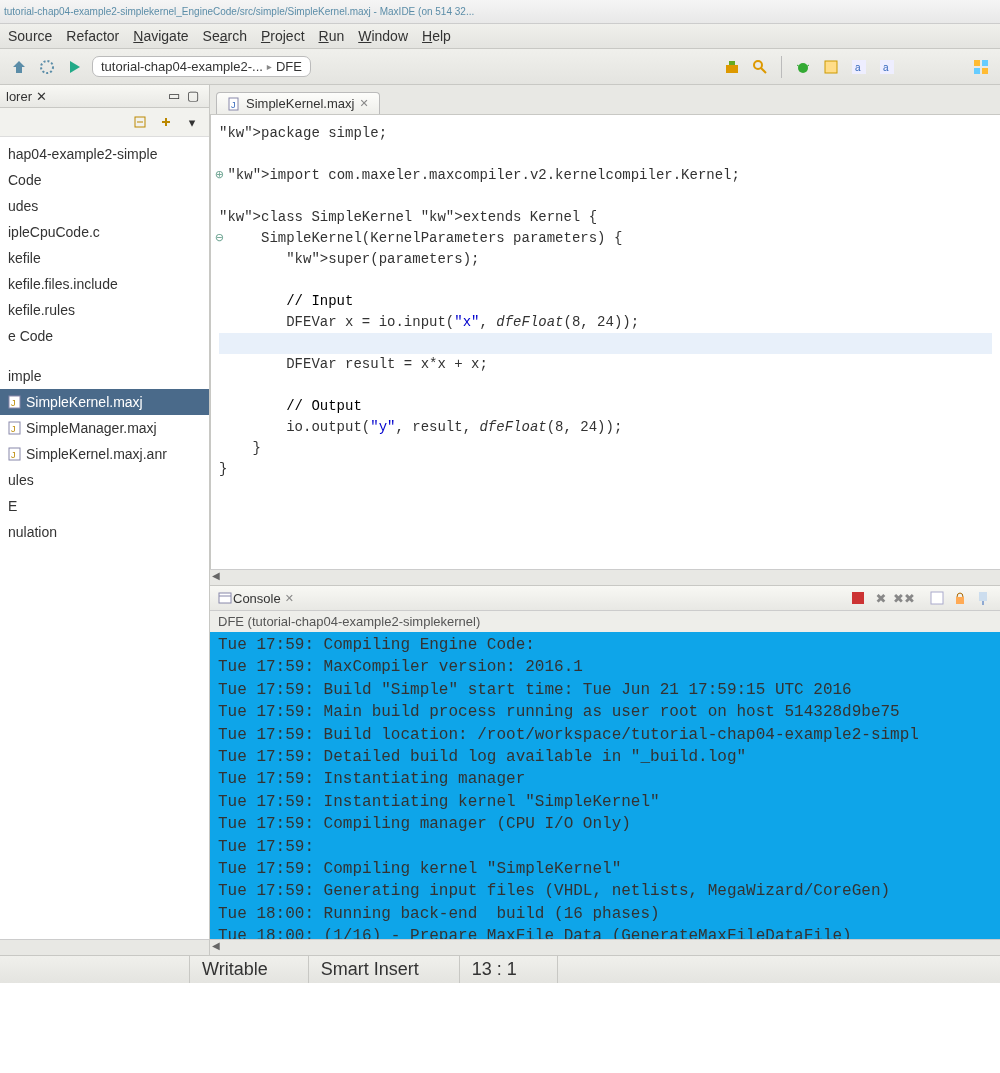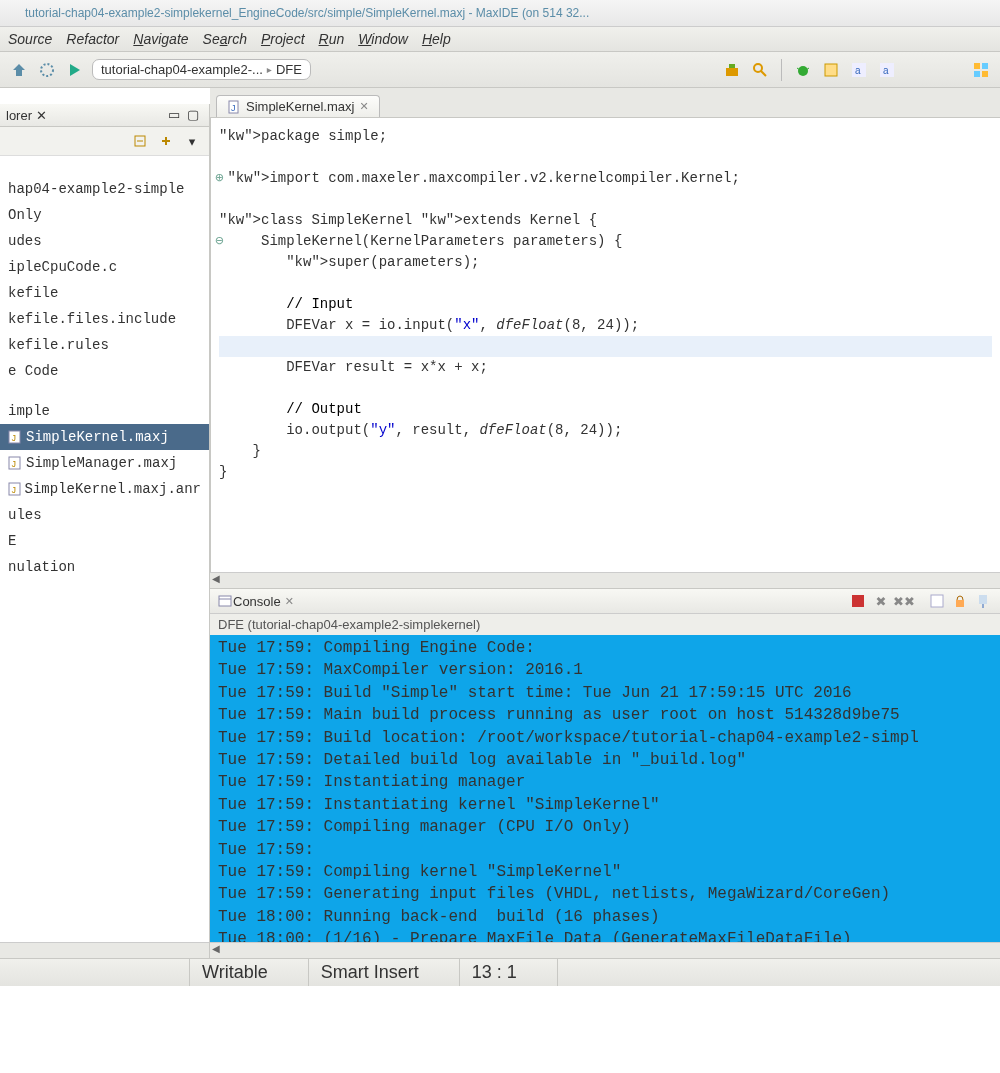--- a/index.html
+++ b/index.html
@@ -7,36 +7,36 @@
   font-family: "Liberation Sans", Arial, sans-serif;
   font-size: 13px;
   background: #fff;
   color: #333;
   width: 1000px;
   height: 1073px;
   overflow: hidden;
 }
 .window-title {
   background: linear-gradient(to bottom, #f5f5f5, #e8e8e8);
-  padding: 6px 25px;
+  padding: 6px 4px;
   color: #5b8da8;
-  font-size: 12px;
+  font-size: 10px;
   border-bottom: 1px solid #ccc;
   white-space: nowrap;
   overflow: hidden;
 }
 .menu-bar {
   background: linear-gradient(to bottom, #f0f0ec, #e4e4e0);
   padding: 4px 8px;
   border-bottom: 1px solid #c8c8c4;
   display: flex;
   gap: 14px;
   font-size: 14px;
 }
-.menu-bar span { cursor: pointer; font-style: italic; }
+.menu-bar span { cursor: pointer; }
 .menu-bar .u { text-decoration: underline; }
 .toolbar {
   background: linear-gradient(to bottom, #f0f0ec, #e4e4e0);
   padding: 4px 8px;
   border-bottom: 1px solid #c8c8c4;
   display: flex;
   align-items: center;
   gap: 6px;
   height: 36px;
 }
@@ -58,21 +58,20 @@
 }
 .breadcrumb .chev { color: #888; font-size: 10px; }
 .icon-btn { display: inline-flex; align-items: center; justify-content: center; width: 22px; height: 22px; cursor: pointer; }
 .main-area { display: flex; height: 870px; }
 .sidebar {
   width: 210px;
   background: #f2f2ee;
   border-right: 1px solid #c8c8c4;
   display: flex;
   flex-direction: column;
-  margin-top: 16px;
 }
 .panel-tab {
   display: flex;
   align-items: center;
   background: linear-gradient(to bottom, #f8f8f4, #e8e8e4);
   border-bottom: 1px solid #c8c8c4;
   padding: 3px 6px;
   font-size: 13px;
 }
 .panel-tab .spacer { flex: 1; }
@@ -81,22 +80,21 @@
   display: flex;
   justify-content: flex-end;
   gap: 4px;
   padding: 3px 6px;
   border-bottom: 1px solid #ddd;
 }
 .tree {
   flex: 1;
   overflow: auto;
   background: #fff;
-  padding: 20px 0;
-  font-family: Liberation Mono, monospace;
+  padding: 4px 0;
 }
 .tree-item {
   padding: 5px 8px;
   font-size: 14px;
   cursor: pointer;
   white-space: nowrap;
   display: flex;
   align-items: center;
   gap: 4px;
 }
@@ -317,21 +315,21 @@
             <path d="M3,7 L11,7 M7,3 L7,11" stroke="#b80" stroke-width="2"></path>
           </svg>
         </span>
       <span class="icon-btn">▾</span>
     </div>
     <div class="tree" id="tree">
         <div class="tree-item">
           <span>hap04-example2-simple</span>
         </div>
         <div class="tree-item">
-          <span>Only</span>
+          <span>Code</span>
         </div>
         <div class="tree-item">
           <span>udes</span>
         </div>
         <div class="tree-item">
           <span>ipleCpuCode.c</span>
         </div>
         <div class="tree-item">
           <span>kefile</span>
         </div>

